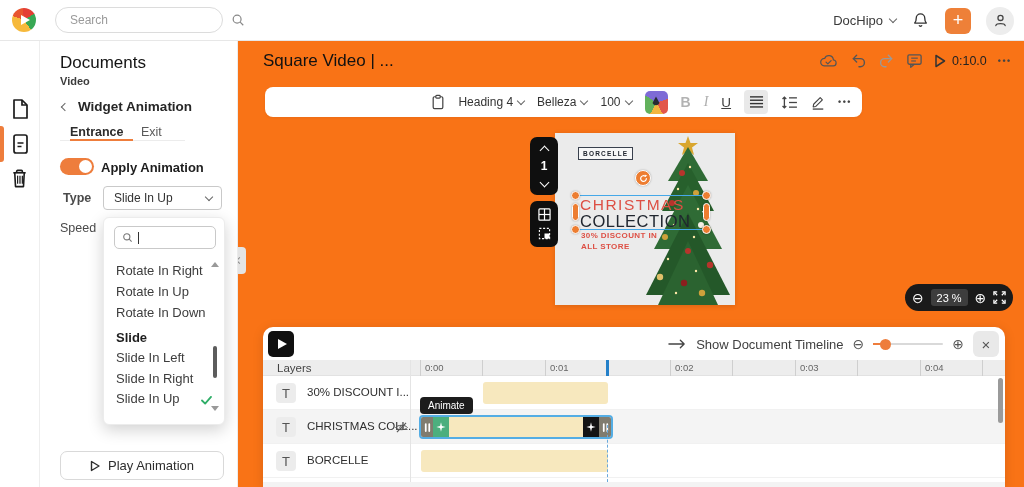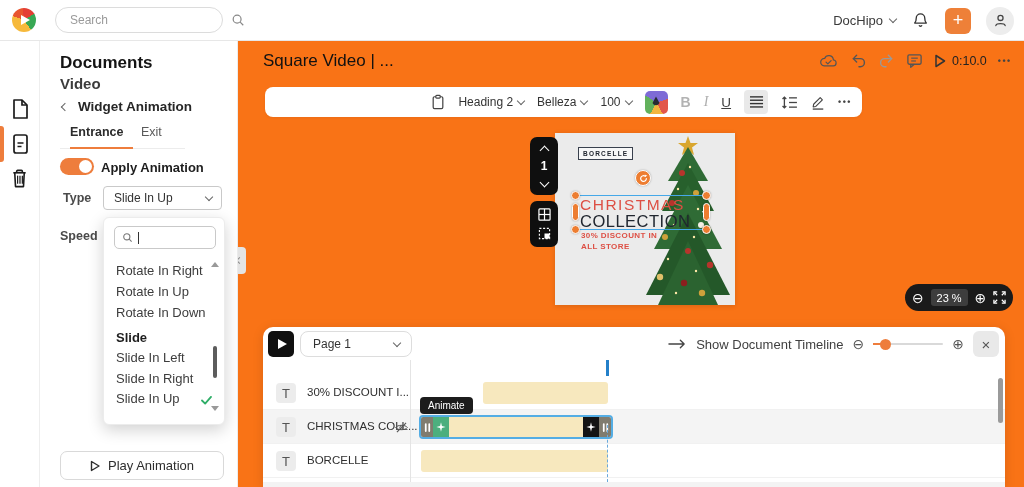--- a/index.html
+++ b/index.html
@@ -24,26 +24,26 @@
   .add-btn{width:26px;height:26px;border-radius:6px;background:#ee8038;color:#fff;font-size:18px;line-height:24px;text-align:center;cursor:pointer;}
   .avatar{width:28px;height:28px;border-radius:50%;background:#ededed;display:flex;align-items:center;justify-content:center;cursor:pointer;}
 
   
   .rail{position:absolute;left:0;top:41px;bottom:0;width:40px;background:#fff;border-right:1px solid #eee;z-index:40;}
   .rail .ric{position:absolute;left:10px;cursor:pointer;}
   .rail .active-bar{position:absolute;left:0;top:85px;width:3.5px;height:36px;background:#ee7d3c;border-radius:0 3px 3px 0;}
 
   
   .panel{position:absolute;left:40px;top:41px;bottom:0;width:198px;background:#fff;border-right:1px solid #ececec;z-index:30;}
-  .p-title{position:absolute;left:20px;top:12px;font-size:17px;font-weight:700;color:#141414;}
-  .p-sub{position:absolute;left:20px;top:34px;font-size:15px;font-weight:700;color:#3c3c3c;}
+  .p-title{position:absolute;left:20px;top:12px;font-size:17px;font-weight:400;color:#141414;}
+  .p-sub{position:absolute;left:20px;top:34px;font-size:11px;font-weight:700;color:#3c3c3c;}
   .p-back{position:absolute;left:22px;top:58px;display:flex;align-items:center;gap:10px;cursor:pointer;}
   .p-back .lbl{font-size:13.5px;font-weight:700;color:#272727;}
   .tabs{position:absolute;left:20px;top:84px;width:125px;border-bottom:1px solid #ececec;display:flex;}
-  .tab{font-size:12.5px;padding:0 0 8px 0;cursor:pointer;}
+  .tab{font-size:12.5px;padding:0 0 0 0;cursor:pointer;}
   .tab.ent{margin-left:10px;width:63px;color:#2c2c2c;font-weight:700;border-bottom:2.5px solid #ee7d3c;margin-bottom:-1px;}
   .tab.exit{margin-left:8px;color:#5a5a5a;}
   .toggle{position:absolute;left:20px;top:117px;width:34px;height:17px;border-radius:9px;background:#ee7d3c;cursor:pointer;}
   .toggle .knob{position:absolute;right:2px;top:2px;width:13px;height:13px;border-radius:50%;background:#fff;}
   .toggle-lbl{position:absolute;left:61px;top:119px;font-size:13px;font-weight:700;color:#1d1d1d;}
   .fld-lbl{position:absolute;font-size:12.5px;color:#4a4a4a;}
   .select{position:absolute;left:63px;top:145px;width:119px;height:24px;border:1px solid #c9c9c9;border-radius:4px;background:#fff;display:flex;align-items:center;cursor:pointer;}
   .select .val{flex:1;font-size:12px;color:#333;padding-left:10px;}
   .select .chev{margin-right:9px;}
   .play-anim{position:absolute;left:20px;top:410px;width:164px;height:29px;border:1px solid #d9d9d9;border-radius:7px;background:#fff;
@@ -235,21 +235,21 @@
     <div class="toggle">
         <span class="knob"></span>
       </div>
     <div class="toggle-lbl">Apply Animation</div>
 
     <div class="fld-lbl" style="left:23px;top:150px;font-weight:bold;">Type</div>
     <div class="select">
       <span class="val">Slide In Up</span>
       <span class="chev"></span>
     </div>
-    <div class="fld-lbl" style="left:20px;top:188px;font-weight:bold;">Speed</div>
+    <div class="fld-lbl" style="left:20px;top:180px;">Speed</div>
 
     <div class="dropdown">
       <div class="dd-search">
         <svg viewBox="0 0 16 16" width="11" height="11">
             <circle cx="7" cy="7" r="4.5" fill="none" stroke="#777" stroke-width="1.6"></circle>
             <line x1="10.5" y1="10.5" x2="14" y2="14" stroke="#777" stroke-width="1.6"></line>
           </svg>
         <span class="caret"></span>
       </div>
       <div class="dd-item" style="top:45px">Rotate In Right</div>
@@ -319,21 +319,21 @@
   </div>
 
   <div class="toolbar">
     <span class="t-ic">
       <svg viewBox="0 0 16 18" width="14" height="16">
           <rect x="2.5" y="3" width="11" height="13.5" rx="1.5" fill="none" stroke="#444" stroke-width="1.4"></rect>
           <rect x="5.5" y="1.5" width="5" height="3" rx="1" fill="#fff" stroke="#444" stroke-width="1.4"></rect>
         </svg>
     </span>
     <span class="t-ic">
-      <span class="t-txt">Heading 2</span>
+      <span class="t-txt">Heading 4</span>
       <span class="chev"></span>
     </span>
     <span class="t-ic">
       <span class="t-txt">Belleza</span>
       <span class="chev"></span>
     </span>
     <span class="t-ic">
       <span class="t-txt">100</span>
       <span class="chev"></span>
     </span>
@@ -458,39 +458,52 @@
             <path d="M1.5 1.5l3 3M12.5 1.5l-3 3M12.5 12.5l-3-3M1.5 12.5l3-3"></path>
           </g>
         </svg>
     </span>
   </div>
 
   <div class="tl">
     <div class="tl-play">
         <span class="tri"></span>
       </div>
-    <div class="page-sel">
-      <span class="val">Page 1</span>
-      <span class="chev"></span>
-    </div>
     <div class="tl-right">
       <svg viewBox="0 0 20 12" width="19" height="12">
           <path d="M1 6h16M13 2l4 4-4 4" fill="none" stroke="#444" stroke-width="1.4" stroke-linecap="round" stroke-linejoin="round"></path>
         </svg>
       <span class="show-lbl">Show Document Timeline</span>
       <span class="sym-g">⊖</span>
       <span class="slider">
         <span class="track"></span>
         <span class="fill"></span>
         <span class="knob"></span>
       </span>
       <span class="sym-g">⊕</span>
       <span class="x-btn">×</span>
     </div>
 
+    <div class="ruler">
+      <span class="layers-lbl">Layers</span>
+      <span class="tickline" style="left:157px"></span>
+      <span class="tickline" style="left:219px"></span>
+      <span class="tickline" style="left:282px"></span>
+      <span class="tickline" style="left:407px"></span>
+      <span class="tickline" style="left:469px"></span>
+      <span class="tickline" style="left:532px"></span>
+      <span class="tickline" style="left:594px"></span>
+      <span class="tickline" style="left:657px"></span>
+      <span class="tickline" style="left:719px"></span>
+      <span class="ticklbl" style="left:162px">0:00</span>
+      <span class="ticklbl" style="left:287px">0:01</span>
+      <span class="ticklbl" style="left:412px">0:02</span>
+      <span class="ticklbl" style="left:537px">0:03</span>
+      <span class="ticklbl" style="left:662px">0:04</span>
+    </div>
     <div class="col-div"></div>
 
     <div class="rows">
       <div class="trow" style="top:0">
         <span class="t-badge">T</span>
         <span class="row-lbl">30% DISCOUNT I...</span>
         <span class="bar" style="left:220px;width:125px;"></span>
       </div>
       <div class="trow alt" style="top:34px">
         <span class="t-badge">T</span>

